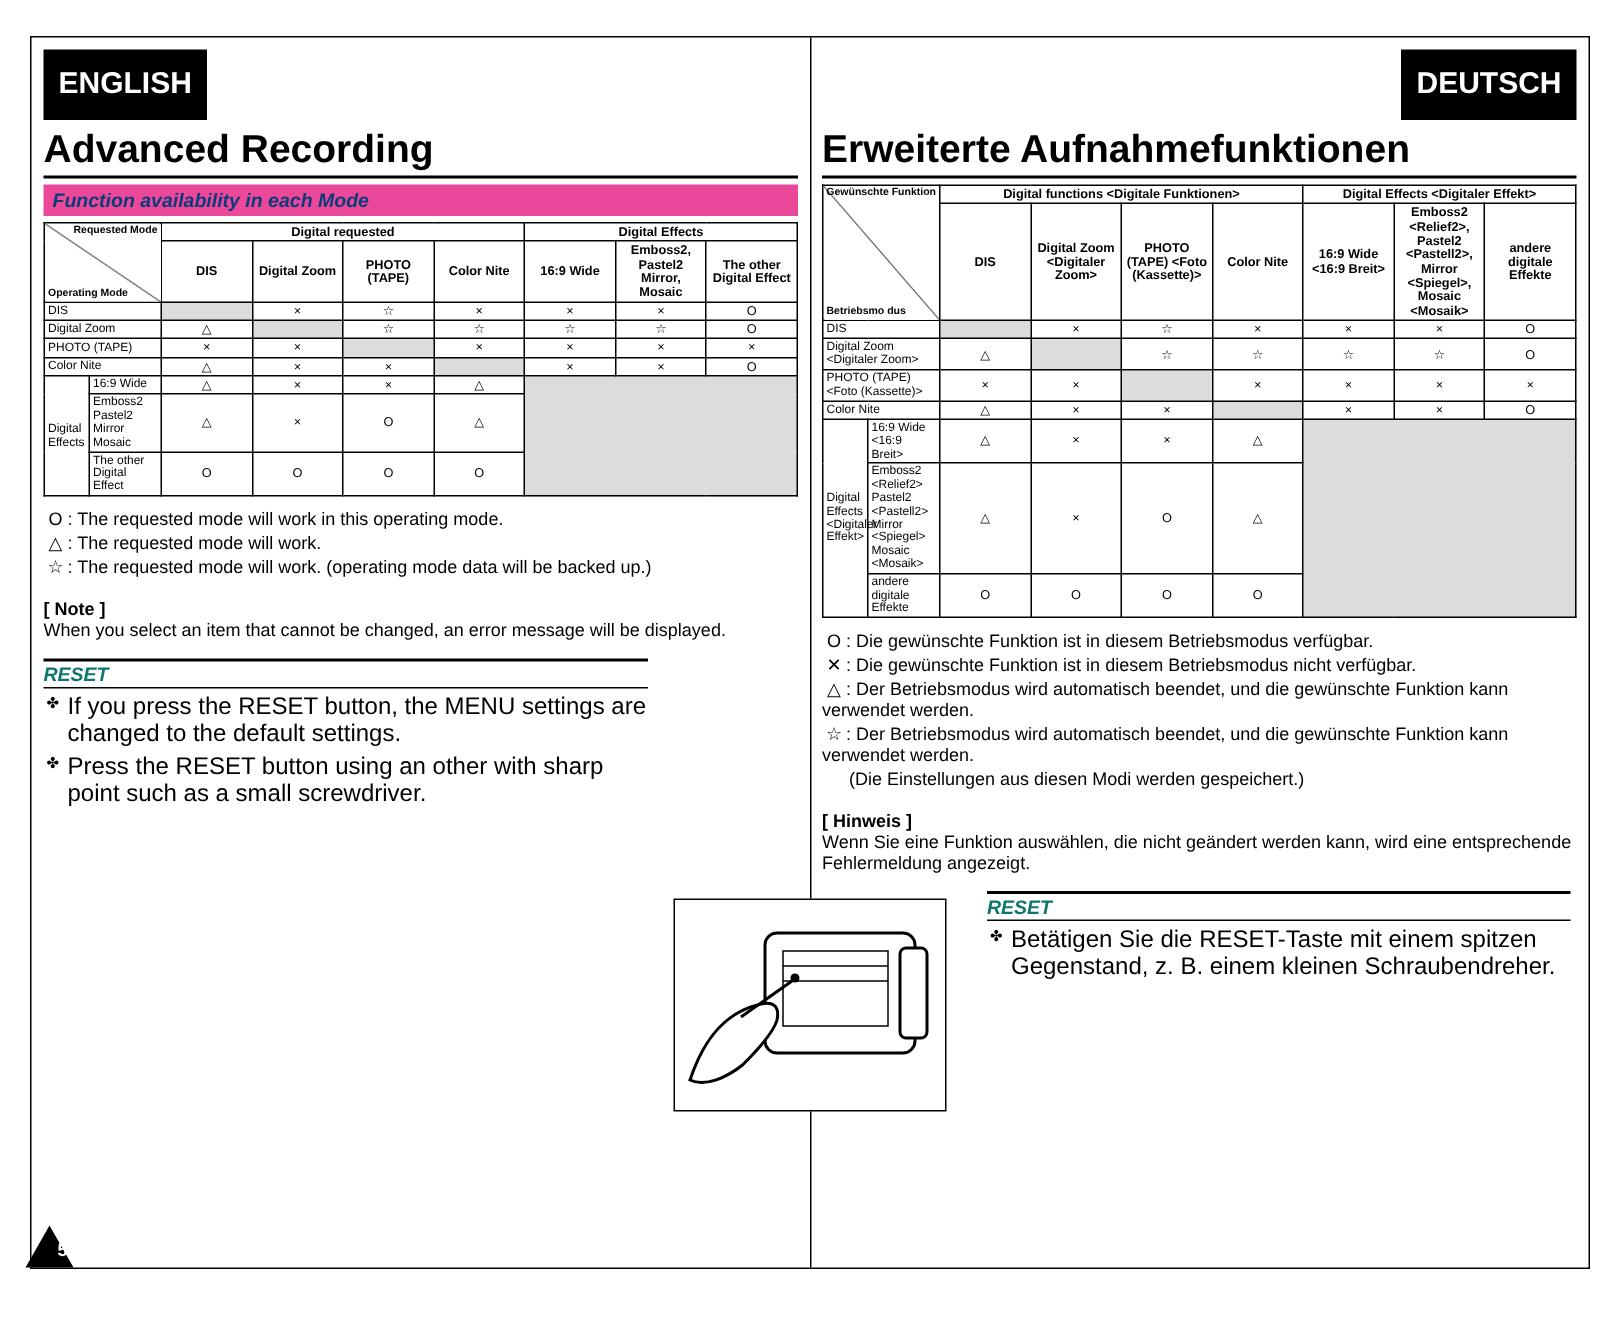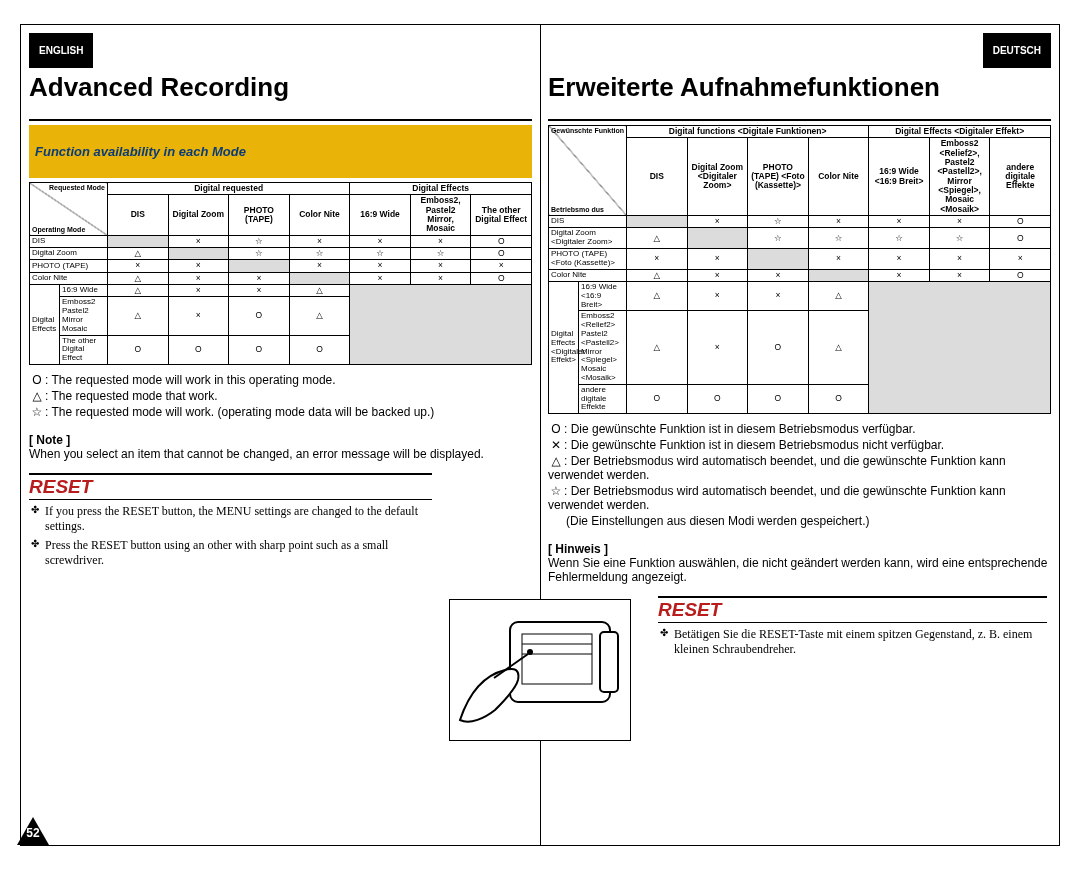--- a/index.html
+++ b/index.html
@@ -30,41 +30,41 @@
     top: 0;
     bottom: 0;
     width: 0;
     border-left: 1px solid #000;
   }
   .lang-badge {
     display: inline-block;
     background: #000;
     color: #fff;
     font-weight: bold;
-    font-size: 10px;
+    font-size: 20px;
     padding: 12px 10px;
   }
   .left .lang-badge { margin-left: 0; }
   .right { text-align: right; }
   .right .inner { text-align: left; }
   .title {
     font-family: Arial, Helvetica, sans-serif;
     font-size: 26px;
     margin: 4px 0 4px 0;
     border-bottom: 2px solid #000;
-    padding-bottom: 16px;
+    padding-bottom: 2px;
     text-align: left;
   }
   .subhead {
-    background: #eab308;
+    background: #ec4899;
     color: #0b3c7a;
     font-weight: bold;
     font-style: italic;
     font-size: 13px;
-    padding: 19px 6px;
+    padding: 3px 6px;
     margin-bottom: 4px;
   }
 
   
   table.func {
     border-collapse: collapse;
     font-size: 8.5px;
     width: 100%;
     table-layout: fixed;
   }
@@ -97,28 +97,28 @@
   .sym { display:inline-block; width: 16px; text-align:center; }
 
   .note-lbl { font-weight: bold; font-size: 12px; margin-top: 14px; }
   .note-txt { font-size: 12px; }
 
   
   .reset-wrap { margin-top: 12px; position: relative; }
   .reset-head {
     font-weight: bold;
     font-style: italic;
-    color: #b91c1c;
-    font-size: 19px;
+    color: #0f766e;
+    font-size: 13px;
     border-top: 2px solid #000;
     border-bottom: 1px solid #000;
     padding: 1px 0;
     background: #fff;
   }
-  .reset-list { font-size: 12px; padding-left: 16px; margin: 4px 0; font-family: Liberation Serif, serif;}
+  .reset-list { font-size: 16px; padding-left: 16px; margin: 4px 0;}
   .reset-list li { margin-bottom: 4px; list-style: none; position: relative;}
   .reset-list li::before{
     content: "✤";
     position: absolute;
     left: -14px;
     font-size: 10px;
   }
 
   
   .illus {
@@ -136,21 +136,21 @@
   
   .pgnum {
     position: absolute;
     left: -6px;
     bottom: -6px;
     width: 36px; height:36px;
   }
   .pgnum svg { width:36px; height:36px;}
   .pgnum span {
     position:absolute;
-    left:0; top:0; width:36px; height:36px;
+    left:12px; top:0; width:36px; height:36px;
     display:flex; align-items:center; justify-content:center;
     color:#fff; font-weight:bold; font-size:12px;
   }
 
   .body-left, .body-right { padding-right: 100px;}
   .body-right { padding-left: 110px; padding-right: 4px;}
 </style>
 </head>
 <body>
 
@@ -255,21 +255,21 @@
         <td>O</td>
         <td>O</td>
         <td>O</td>
         <td>O</td>
       </tr>
     </tbody>
       </table>
 
     <div class="legend">
       <div><span class="sym">O</span><span>: The requested mode will work in this operating mode.</span></div>
-      <div><span class="sym">△</span><span>: The requested mode that work.</span></div>
+      <div><span class="sym">△</span><span>: The requested mode will work.</span></div>
       <div><span class="sym">☆</span><span>: The requested mode will work. (operating mode data will be backed up.)</span></div>
     </div>
 
     <div class="note-lbl">[ Note ]</div>
     <div class="note-txt">When you select an item that cannot be changed, an error message will be displayed.</div>
 
     <div class="reset-wrap body-left">
       <div class="reset-head">RESET</div>
       <ul class="reset-list">
         <li>If you press the RESET button, the MENU settings are changed to the default settings.</li>

